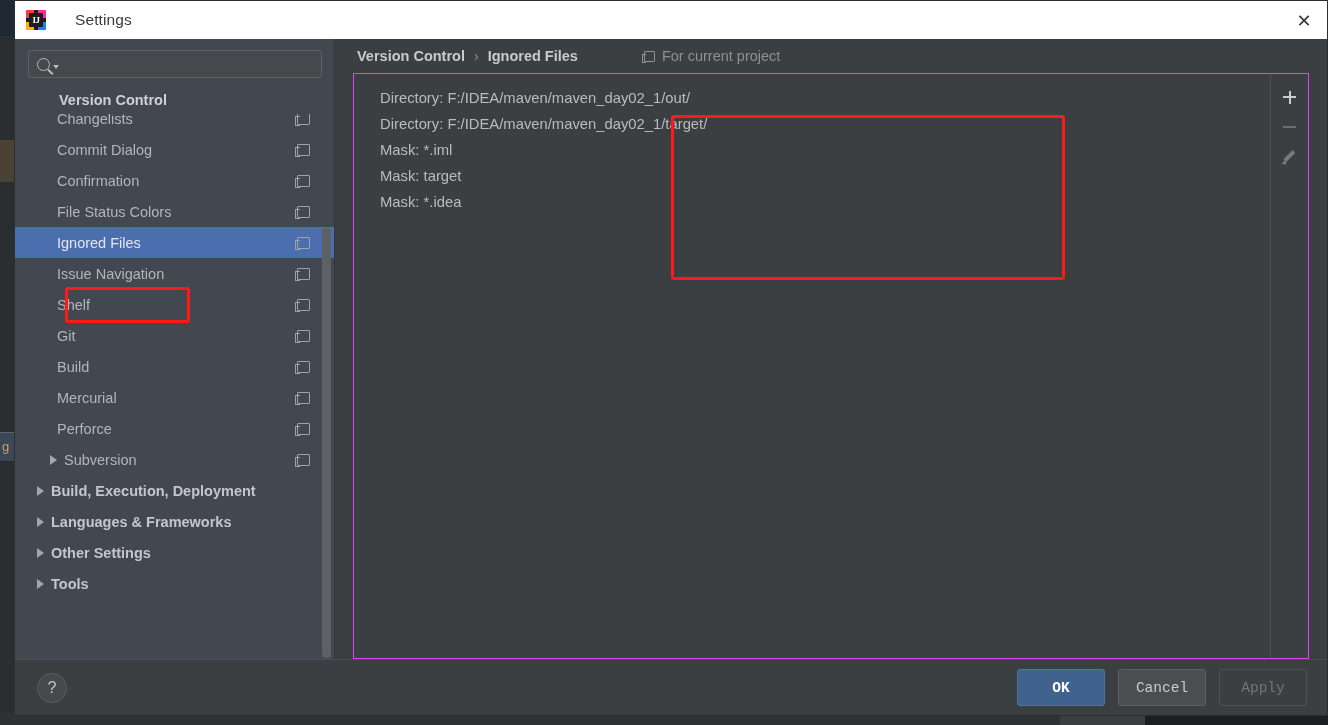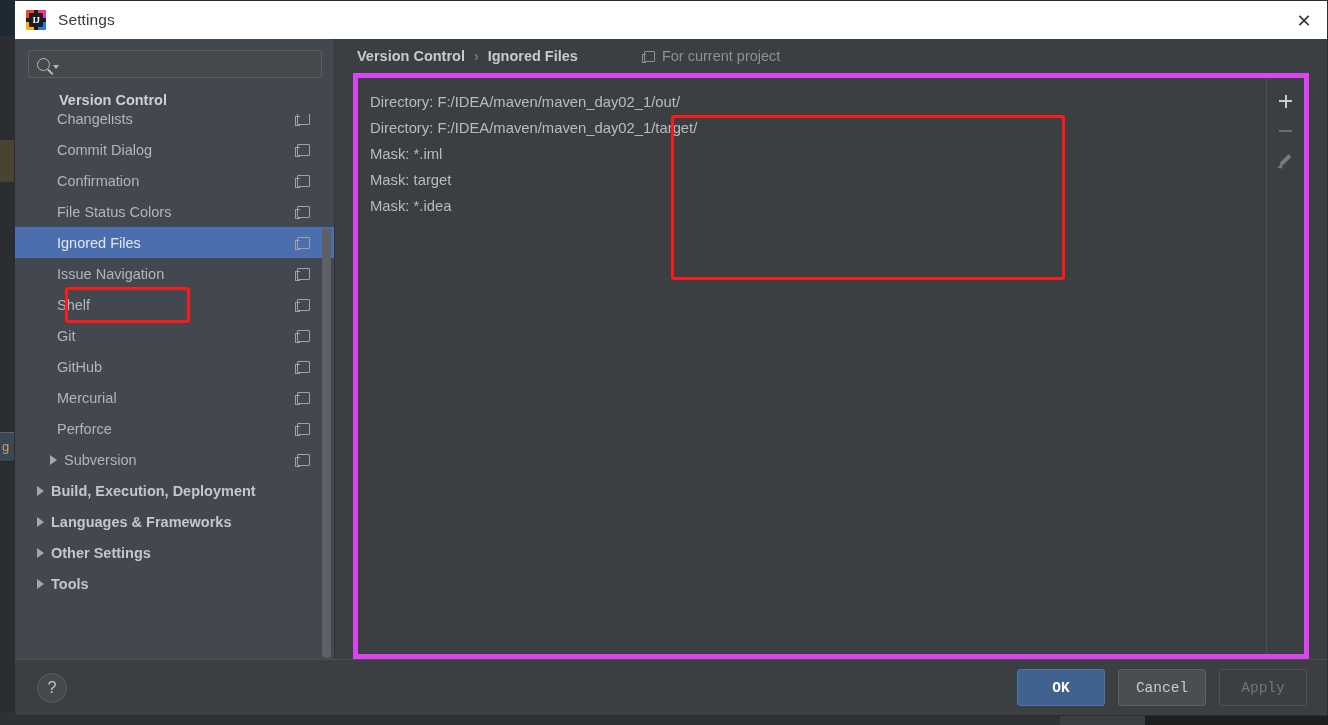--- a/index.html
+++ b/index.html
@@ -43,21 +43,21 @@
   .ij-logo { width: 20px; height: 20px; margin-left: 11px; position: relative; flex: 0 0 20px; border-radius: 10px; }
   .ij-logo .sq { position: absolute; inset: 0; background: #1b1d1f; border-radius: 2px; }
   .ij-logo .c1 { position: absolute; left: 0; top: 0; width: 8px; height: 8px; background: #f4422e; border-radius: 1px 0 0 0;}
   .ij-logo .c2 { position: absolute; right: 0; top: 0; width: 8px; height: 8px; background: #ff318c; border-radius: 0 1px 0 0;}
   .ij-logo .c3 { position: absolute; right: 0; bottom: 0; width: 8px; height: 8px; background: #207bf5; border-radius: 0 0 1px 0;}
   .ij-logo .c4 { position: absolute; left: 0; bottom: 0; width: 8px; height: 8px; background: #ffb300; border-radius: 0 0 0 1px;}
   .ij-logo .in { position: absolute; left: 3px; top: 3px; right: 3px; bottom: 3px; background: #1b1d1f; border-radius: 1px;}
   .ij-logo .ij { position: absolute; left: 0; top: 0; right: 0; bottom: 0; color: #fff;
                  font-size: 9px; font-weight: bold; line-height: 20px; text-align: center;
                  font-family: "Liberation Serif", serif; letter-spacing: -0.5px; }
-  #title-text { color: #3a3a3a; font-size: 15.5px; margin-left: 12px; letter-spacing: .1px; text-align: right; }
+  #title-text { color: #3a3a3a; font-size: 15.5px; margin-left: 29px; letter-spacing: .1px; text-align: right; }
   #close-btn {
     position: absolute; right: 0; top: 0; width: 46px; height: 38px;
     display: flex; align-items: center; justify-content: center;
     color: #3b3b3b; font-size: 18px; font-weight: 300;
     font-family: "DejaVu Sans", sans-serif;
   }
 
   
   #body { flex: 1 1 auto; display: flex; min-height: 0; background: #3c3f41; }
 
@@ -128,22 +128,23 @@
   #scope-note { margin-left: 66px; display: flex; align-items: center; color: #8d9197; font-size: 14.5px; justify-content: flex-end; }
   #scope-note .copy-ico2 {
     position: relative; width: 11px; height: 11px; border: 1.4px solid #8d9197;
     border-radius: 1px; margin-right: 7px; flex: 0 0 auto;
   }
   #scope-note .copy-ico2::before { content:""; position:absolute; left:-3px; top:2px; width:3.5px; height:7px;
                       border:1.4px solid #8d9197; border-right:0; border-radius: 1px 0 0 1px; }
 
   #list-area {
     flex: 1 1 auto; margin: 0 18px 0 18px; margin-bottom: 0;
-    display: flex; min-height: 0; border: 5px solid #d946ef;
+    display: flex; min-height: 0; border: 1px solid #d946ef;
     background: #3c3f41;
+    padding-left: 14px;
   }
   #list-box { flex: 1 1 auto; padding: 11px 0 0 12px; min-width: 0; overflow: hidden;}
   .list-item { color: #b8bcc1; font-size: 14.8px; line-height: 26px; white-space: nowrap; }
   #list-toolbar {
     width: 38px; flex: 0 0 38px; border-left: 1px solid #4c5053;
     display: flex; flex-direction: column; align-items: center; padding-top: 8px;
   }
   .tb-btn { width: 26px; height: 30px; display:flex; align-items:center; justify-content:center; }
   .plus { position: relative; width: 13px; height: 13px; }
   .plus::before, .plus::after { content:""; position:absolute; background:#c9ccd0; }
@@ -265,21 +266,21 @@
             </div>
             <div class="tree-row indent-1">
               <span class="label">Shelf</span>
               <span class="copy-ico"></span>
             </div>
             <div class="tree-row indent-1">
               <span class="label">Git</span>
               <span class="copy-ico"></span>
             </div>
             <div class="tree-row indent-1">
-              <span class="label">GitHub</span>
+              <span class="label">Build</span>
               <span class="copy-ico"></span>
             </div>
             <div class="tree-row indent-1">
               <span class="label">Mercurial</span>
               <span class="copy-ico"></span>
             </div>
             <div class="tree-row indent-1">
               <span class="label">Perforce</span>
               <span class="copy-ico"></span>
             </div>

